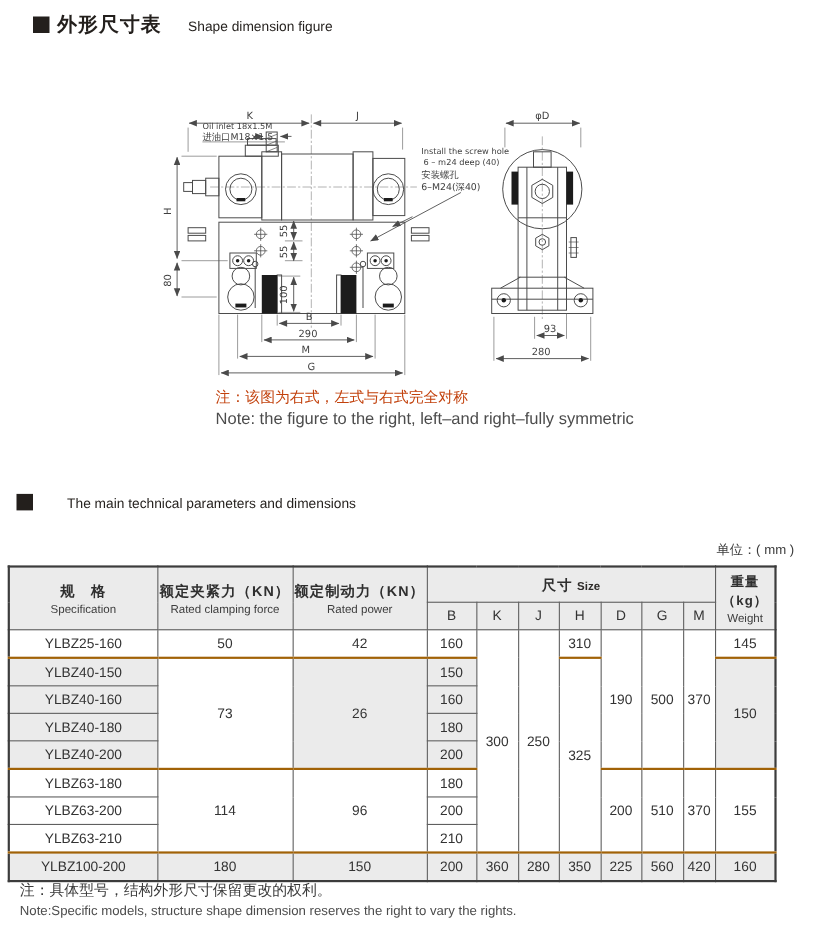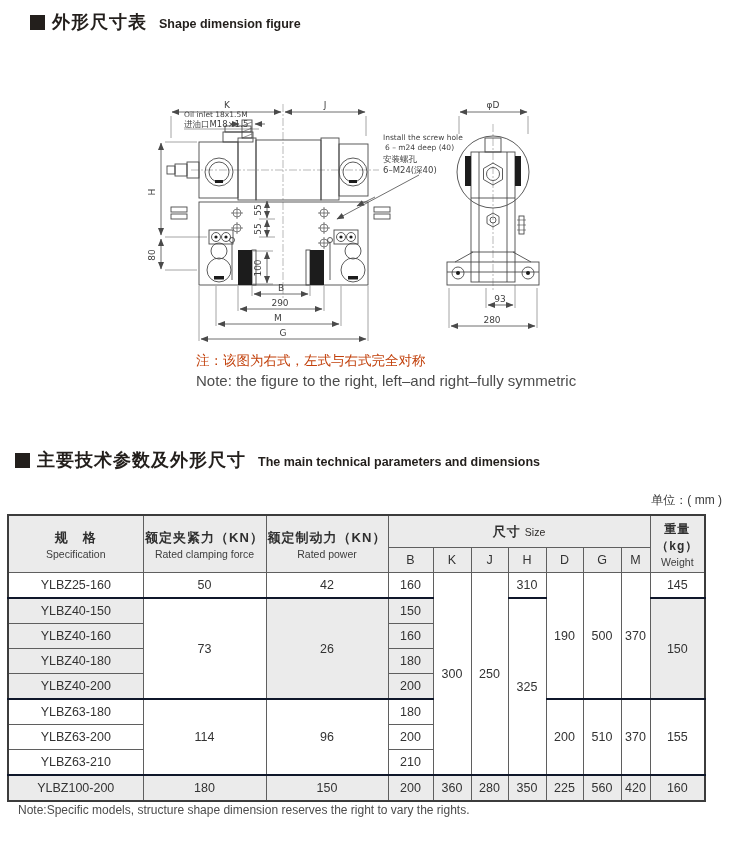--- a/index.html
+++ b/index.html
@@ -3,21 +3,21 @@
 <meta charset="utf-8">
 <style>
   html,body{margin:0;padding:0;background:#ffffff;}
   body{width:745px;height:848px;overflow:hidden;font-family:"Liberation Sans","DejaVu Sans",sans-serif;color:#2e2b29;}
   .page{position:relative;width:592px;height:848px;}
 
   
   .sec-title{display:flex;align-items:center;}
   .sec-title .sq{width:15px;height:15px;background:#231f1c;margin-right:7px;flex:0 0 auto;}
   .sec-title .zh{font-size:18px;font-weight:bold;color:#231f1c;letter-spacing:1px;}
-  .sec-title .en{font-size:12.5px;font-weight:bold;color:#231f1c;margin-left:12px;padding-top:3px;}
+  .sec-title .en{font-size:12.5px;font-weight:normal;color:#231f1c;margin-left:24px;padding-top:3px;}
   #sec1{position:absolute;left:30px;top:10px;}
   #sec2{position:absolute;left:15px;top:448px;}
 
   
   #fig{position:absolute;left:131px;top:80px;}
   svg text{font-family:"DejaVu Sans","Liberation Sans",sans-serif;fill:#3f3f3f;}
   .dim{font-size:9px;}
   .ann{font-size:7.5px;}
   .annzh{font-size:8.5px;}
 
@@ -31,23 +31,23 @@
   
   #tblwrap{position:absolute;left:7px;top:514px;}
   table{border-collapse:collapse;table-layout:fixed;width:697px;border:2px solid #3c3c3c;}
   th,td{border:1px solid #5f5f5f;text-align:center;vertical-align:middle;padding:0;font-weight:normal;}
   th{background:#ebebeb;}
   thead tr.h1 th{height:31px;}
   thead tr.h2 th{height:24px;font-size:12.5px;color:#333;}
   tbody td{height:24px;font-size:12.5px;color:#333;}
   .hzh{font-size:13px;font-weight:bold;color:#2f2f2f;letter-spacing:1px;}
   .hen{font-size:10.5px;color:#3d3d3d;margin-top:1px;}
-  .sizeen{font-size:10.5px;font-weight:normal;margin-left:4px;}
+  .sizeen{font-size:10.5px;font-weight:bold;margin-left:4px;}
   td.shade,th.shade{background:#ebebeb;}
-  tr.gt td{border-top:2px solid #0f172a;}
+  tr.gt td{border-top:2px solid #a16207;}
 
   #footnote{position:absolute;left:18px;top:801px;}
   #footnote .zh{font-size:13.5px;color:#3a3a3a;}
   #footnote .en{font-size:12px;color:#4c4c4c;margin-top:2px;}
 </style>
 </head>
 <body>
 
 <div class="page">
 
@@ -239,21 +239,20 @@
     </svg>
   </div>
 
   <div id="fignote">
     <div class="zh">注：该图为右式，左式与右式完全对称</div>
     <div class="en">Note: the figure to the right, left–and right–fully symmetric</div>
   </div>
 
   <div id="sec2" class="sec-title">
     <span class="sq"></span>
-    <span class="zh">主要技术参数及外形尺寸</span>
     <span class="en">The main technical parameters and dimensions</span>
   </div>
 
   <div id="unit">单位：( mm )</div>
 
   <div id="tblwrap">
     <table>
       <colgroup>
         <col style="width:135px">
           <col style="width:123px">
@@ -362,16 +361,17 @@
           <td class="shade">225</td>
           <td class="shade">560</td>
           <td class="shade">420</td>
           <td class="shade">160</td>
         </tr>
       </tbody>
     </table>
   </div>
 
   <div id="footnote">
+    <div class="zh">注：具体型号，结构外形尺寸保留更改的权利。</div>
     <div class="en">Note:Specific models, structure shape dimension reserves the right to vary the rights.</div>
   </div>
 
 </div>
 
 </body></html>

